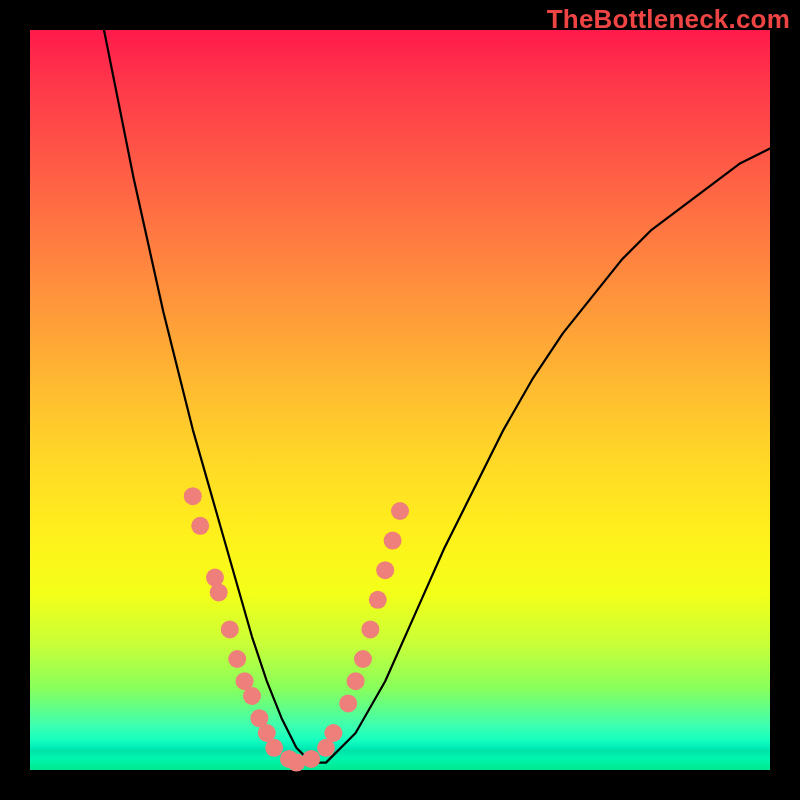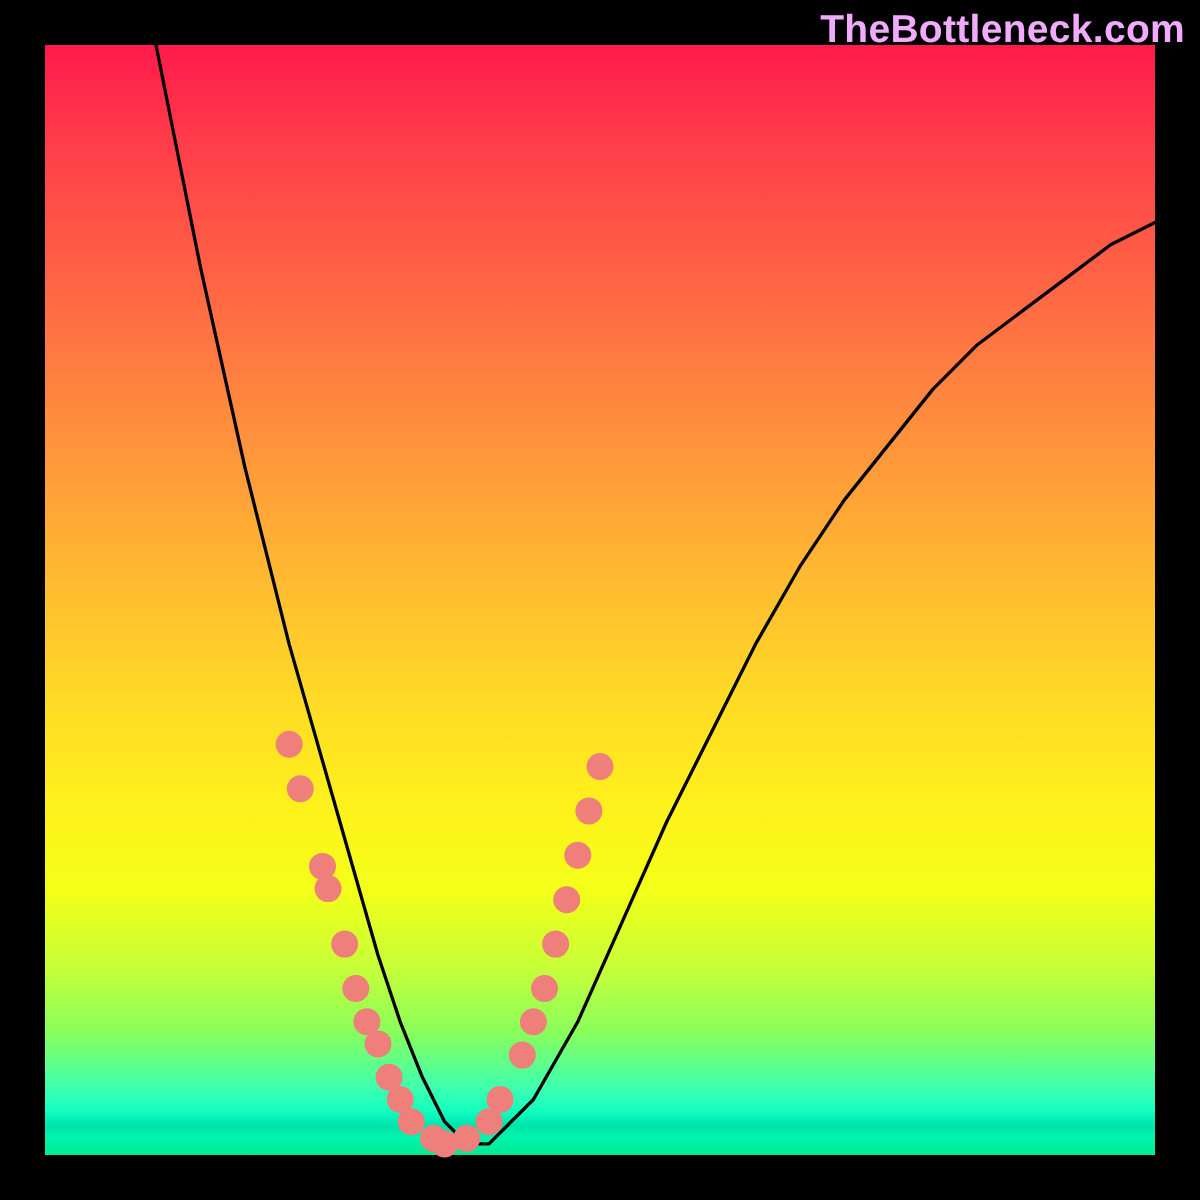--- a/index.html
+++ b/index.html
@@ -14,21 +14,21 @@
   .stage {
     position: relative;
     width: 800px;
     height: 800px;
     background: #000;
   }
   .watermark {
     position: absolute;
     top: 4px;
     right: 10px;
-    color: #f0abfc;
+    color: #ef4444;
     font-size: 26px;
     font-weight: 600;
     letter-spacing: 0.2px;
     z-index: 20;
     pointer-events: none;
   }
   .plot-area {
     position: absolute;
     left: 30px;
     top: 30px;

